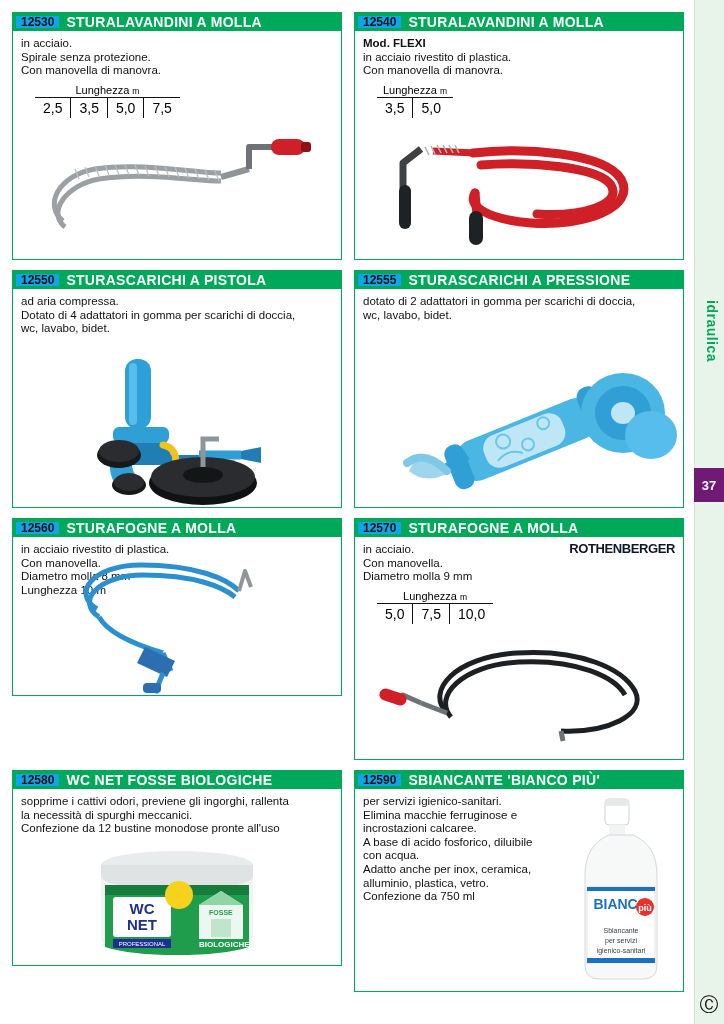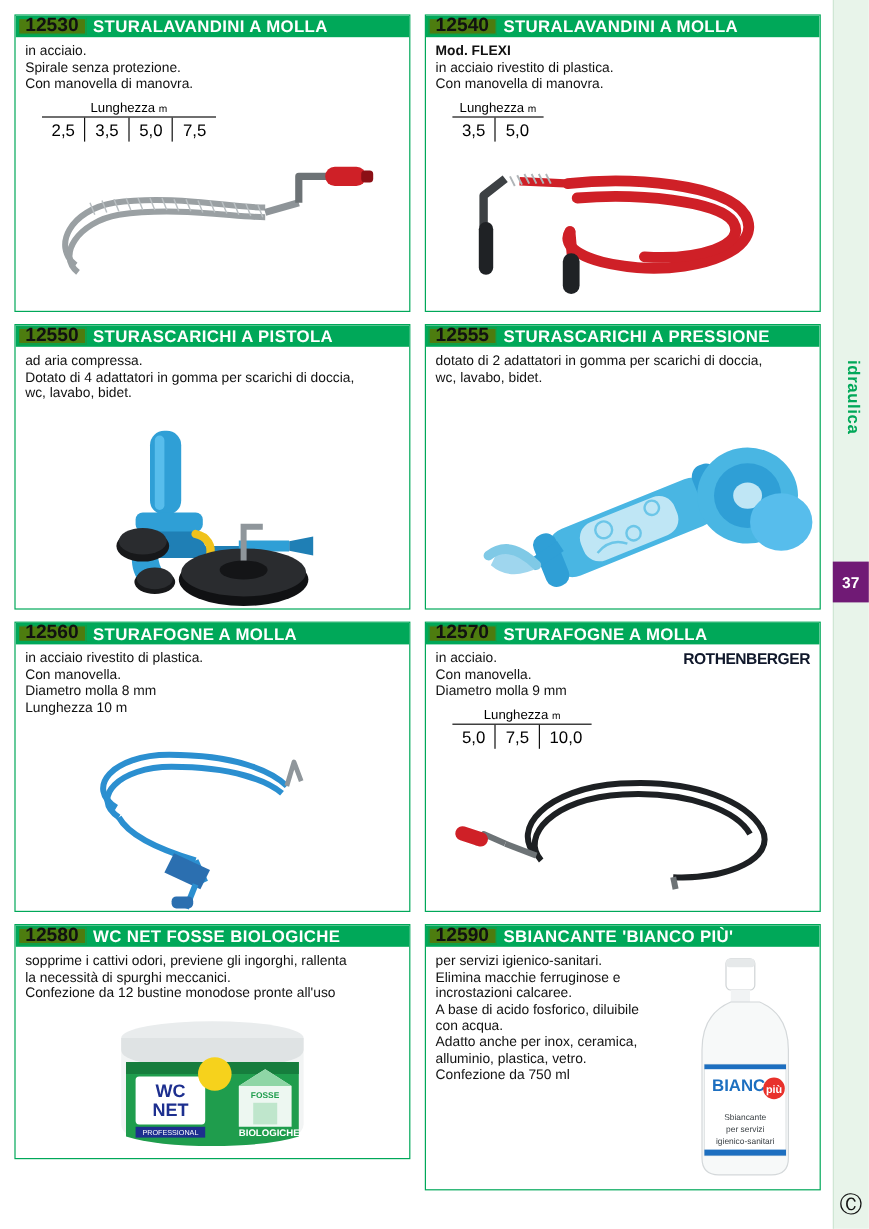--- a/index.html
+++ b/index.html
@@ -71,23 +71,23 @@
     overflow: hidden;
   }
 
   .card-head {
     height: 18px;
     background: #00a859;
     display: flex;
     align-items: stretch;
   }
   .code {
-    background: #4d7c0f;
+    background: #0ea5e9;
     color: #111;
-    font-size: 16px;
+    font-size: 12px;
     font-weight: bold;
     padding: 0 5px;
     margin: 2px 6px 2px 2px;
     display: flex;
     align-items: center;
     border: 1px solid #00a859;
   }
   .card-title {
     color: #ffffff;
     font-size: 14px;
@@ -306,21 +306,21 @@
           <ellipse cx="296" cy="88" rx="26" ry="24" fill="#57bdec"></ellipse>
 
           <path d="M112 108 l-24 16" stroke="#2f9fd6" stroke-width="10" fill="none"></path>
           <path d="M60 112 q26 -6 34 14 q-24 12 -40 -2 z" fill="#9fd6ee"></path>
           <path d="M52 116 q18 -14 40 8" stroke="#7fc9e6" stroke-width="8" fill="none" stroke-linecap="round"></path>
         </svg>
       </div>
     </div>
   </div>
 
-  <div class="card r3" style="height:242px">
+  <div class="card r3" style="height:178px">
     <div class="card-head">
       <span class="code">12560</span>
       <span class="card-title">STURAFOGNE A MOLLA</span>
     </div>
     <div class="card-body">
       <div class="desc">in acciaio rivestito di plastica.
 Con manovella.
 Diametro molla 8 mm
 Lunghezza 10 m</div>
       <div class="art">

